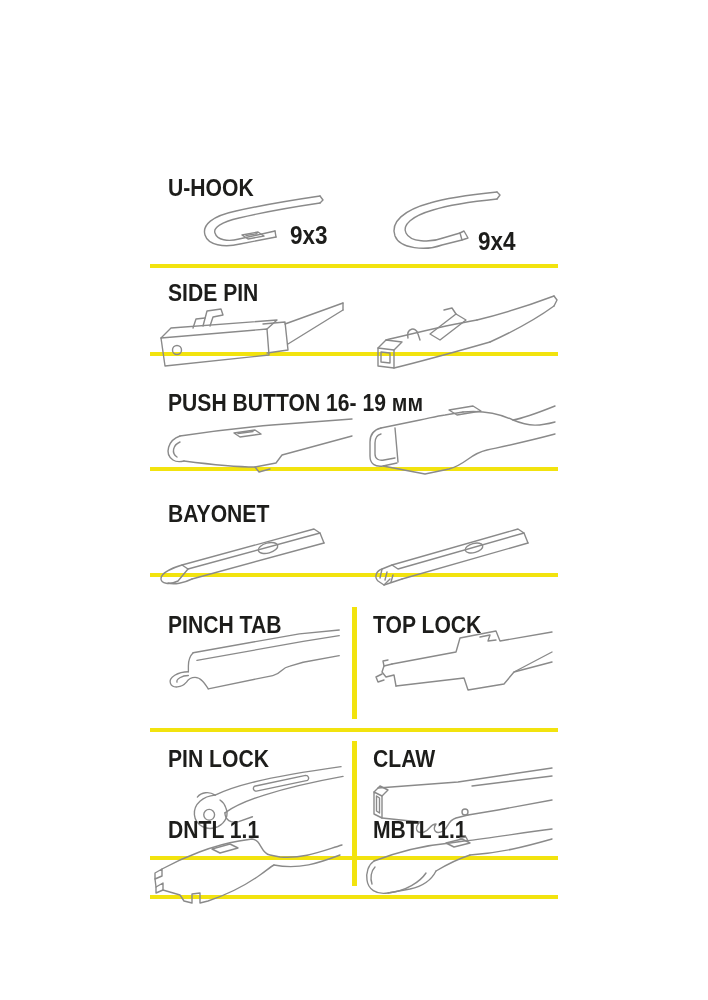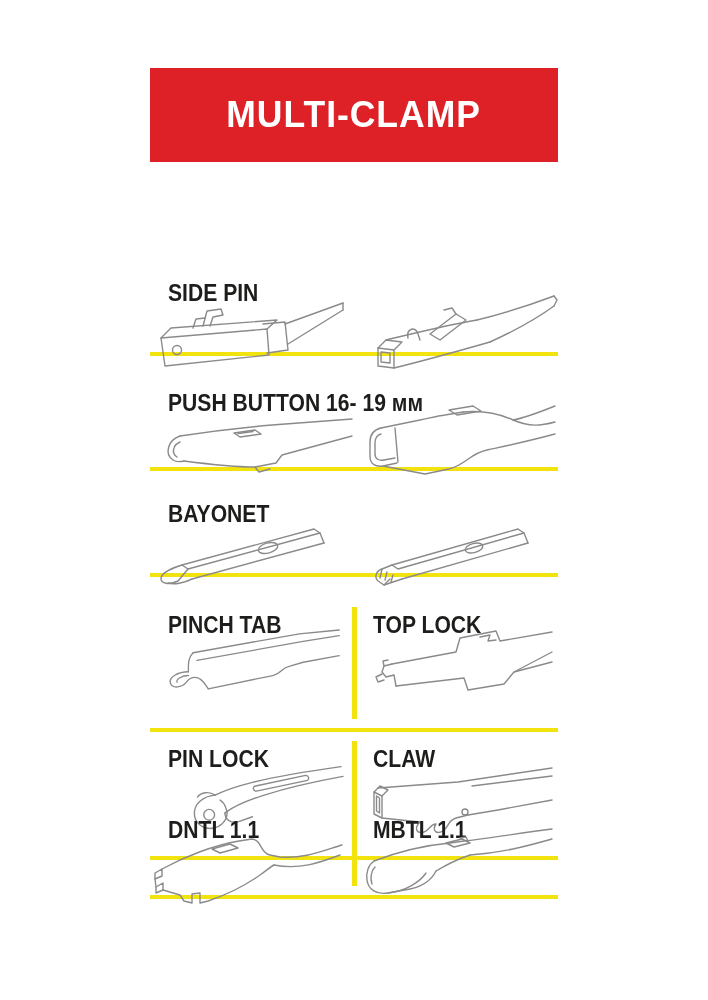--- a/index.html
+++ b/index.html
@@ -52,24 +52,40 @@
   .cap1{left:140px;top:58px;}
   .cap2{left:328px;top:64px;}
   svg.draw{position:absolute;overflow:visible;}
   svg.draw *{fill:none;stroke:var(--line);stroke-width:1.4;stroke-linecap:round;stroke-linejoin:round;}
 </style>
 </head>
 <body>
 
 <div class="stage">
 
-  <div class="header">
-    <div class="header-title">MULTI-CLAMP</div>
-  </div>
-
+
+  <div class="row row1">
+    <div class="lbl">U-HOOK</div>
+    <svg class="draw" style="left:48px;top:30px;" width="125" height="62" viewBox="0 0 125 62">
+      <path d="M122 3 C95 7 60 13 38 18 C14 23 4 32 7 42 C10 52 26 55 42 51 L78 44"></path>
+      <path d="M122 10 C95 14 62 20 41 25 C23 29 15 35 17 40 C19 47 30 49 41 46 L77 38"></path>
+      <path d="M122 3 L125 7 L122 10"></path>
+      <path d="M78 44 L77 38"></path>
+      <path d="M44 42 L60 39 L66 43 L50 46 Z"></path>
+      <path d="M48 42.5 L59 40.7"></path>
+    </svg>
+    <div class="cap cap1">9x3</div>
+    <svg class="draw" style="left:238px;top:26px;" width="112" height="66" viewBox="0 0 112 66">
+      <path d="M109 3 C80 6 55 10 42 14 C16 21 2 33 7 47 C12 60 38 62 54 56 L74 51"></path>
+      <path d="M109 10 C80 13 58 17 45 21 C24 27 14 36 18 44 C22 53 42 54 55 49 L72 44"></path>
+      <path d="M109 3 L112 6 L109 10"></path>
+      <path d="M74 51 L80 49 L76 42 L72 44 Z"></path>
+    </svg>
+    <div class="cap cap2">9x4</div>
+  </div>
 
   <div class="row row2">
     <div class="lbl">SIDE PIN</div>
     <svg class="draw" style="left:5px;top:30px;" width="190" height="74" viewBox="0 0 190 74">
       <path d="M6 40 L112 31 L114 57 L10 68 Z"></path>
       <path d="M6 40 L16 30 L122 22 L112 31"></path>
       <circle cx="22" cy="52" r="4.5"></circle>
       <path d="M48 28 L52 13 L66 11 L68 17 L58 19 L55 28"></path>
       <path d="M38 30 L41 21 L50 20"></path>
       <path d="M108 26 L130 24 L133 52 L112 55"></path>

